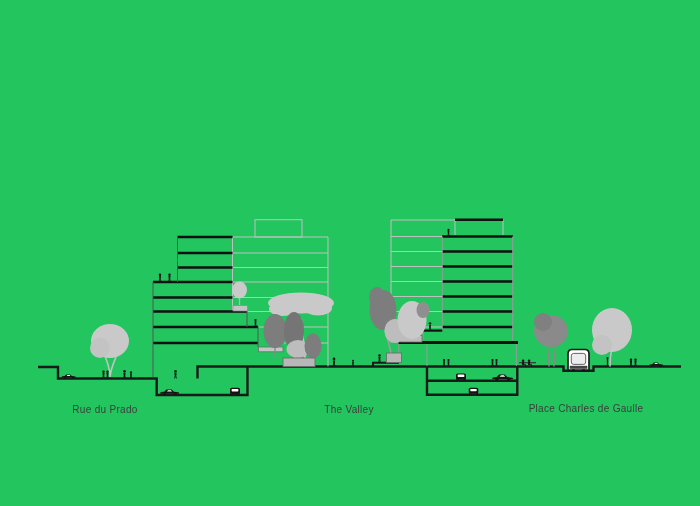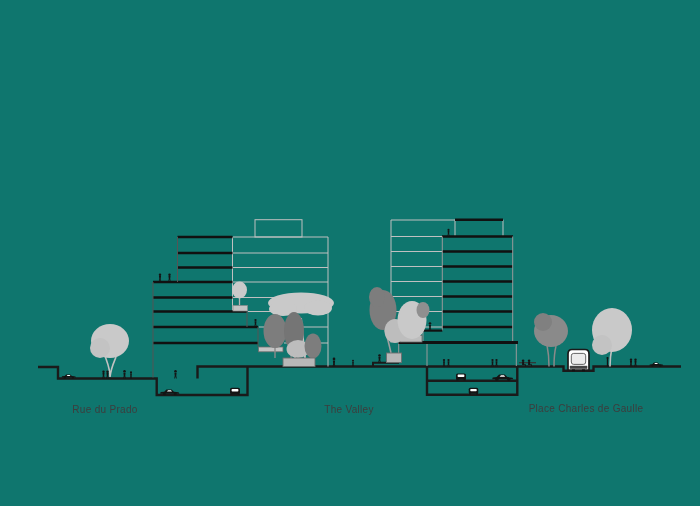--- a/index.html
+++ b/index.html
@@ -1,16 +1,16 @@
 <!DOCTYPE html>
 <html><head>
 <meta charset="utf-8">
 <style>
   html,body{margin:0;padding:0;background:#fff;}
-  .stage{width:700px;height:506px;background:#0f766e;position:relative;overflow:hidden;
+  .stage{width:700px;height:506px;background:#22c55e;position:relative;overflow:hidden;
          font-family:"Liberation Sans", sans-serif;}
   svg{display:block;}
   text.sec-label{font-family:"Liberation Sans", sans-serif;font-size:10px;fill:#3d3d3d;letter-spacing:.3px;}
 </style>
 </head>
 <body>
 
 <div class="stage">
 <svg width="700" height="506" viewBox="0 0 700 506">
   <defs>

